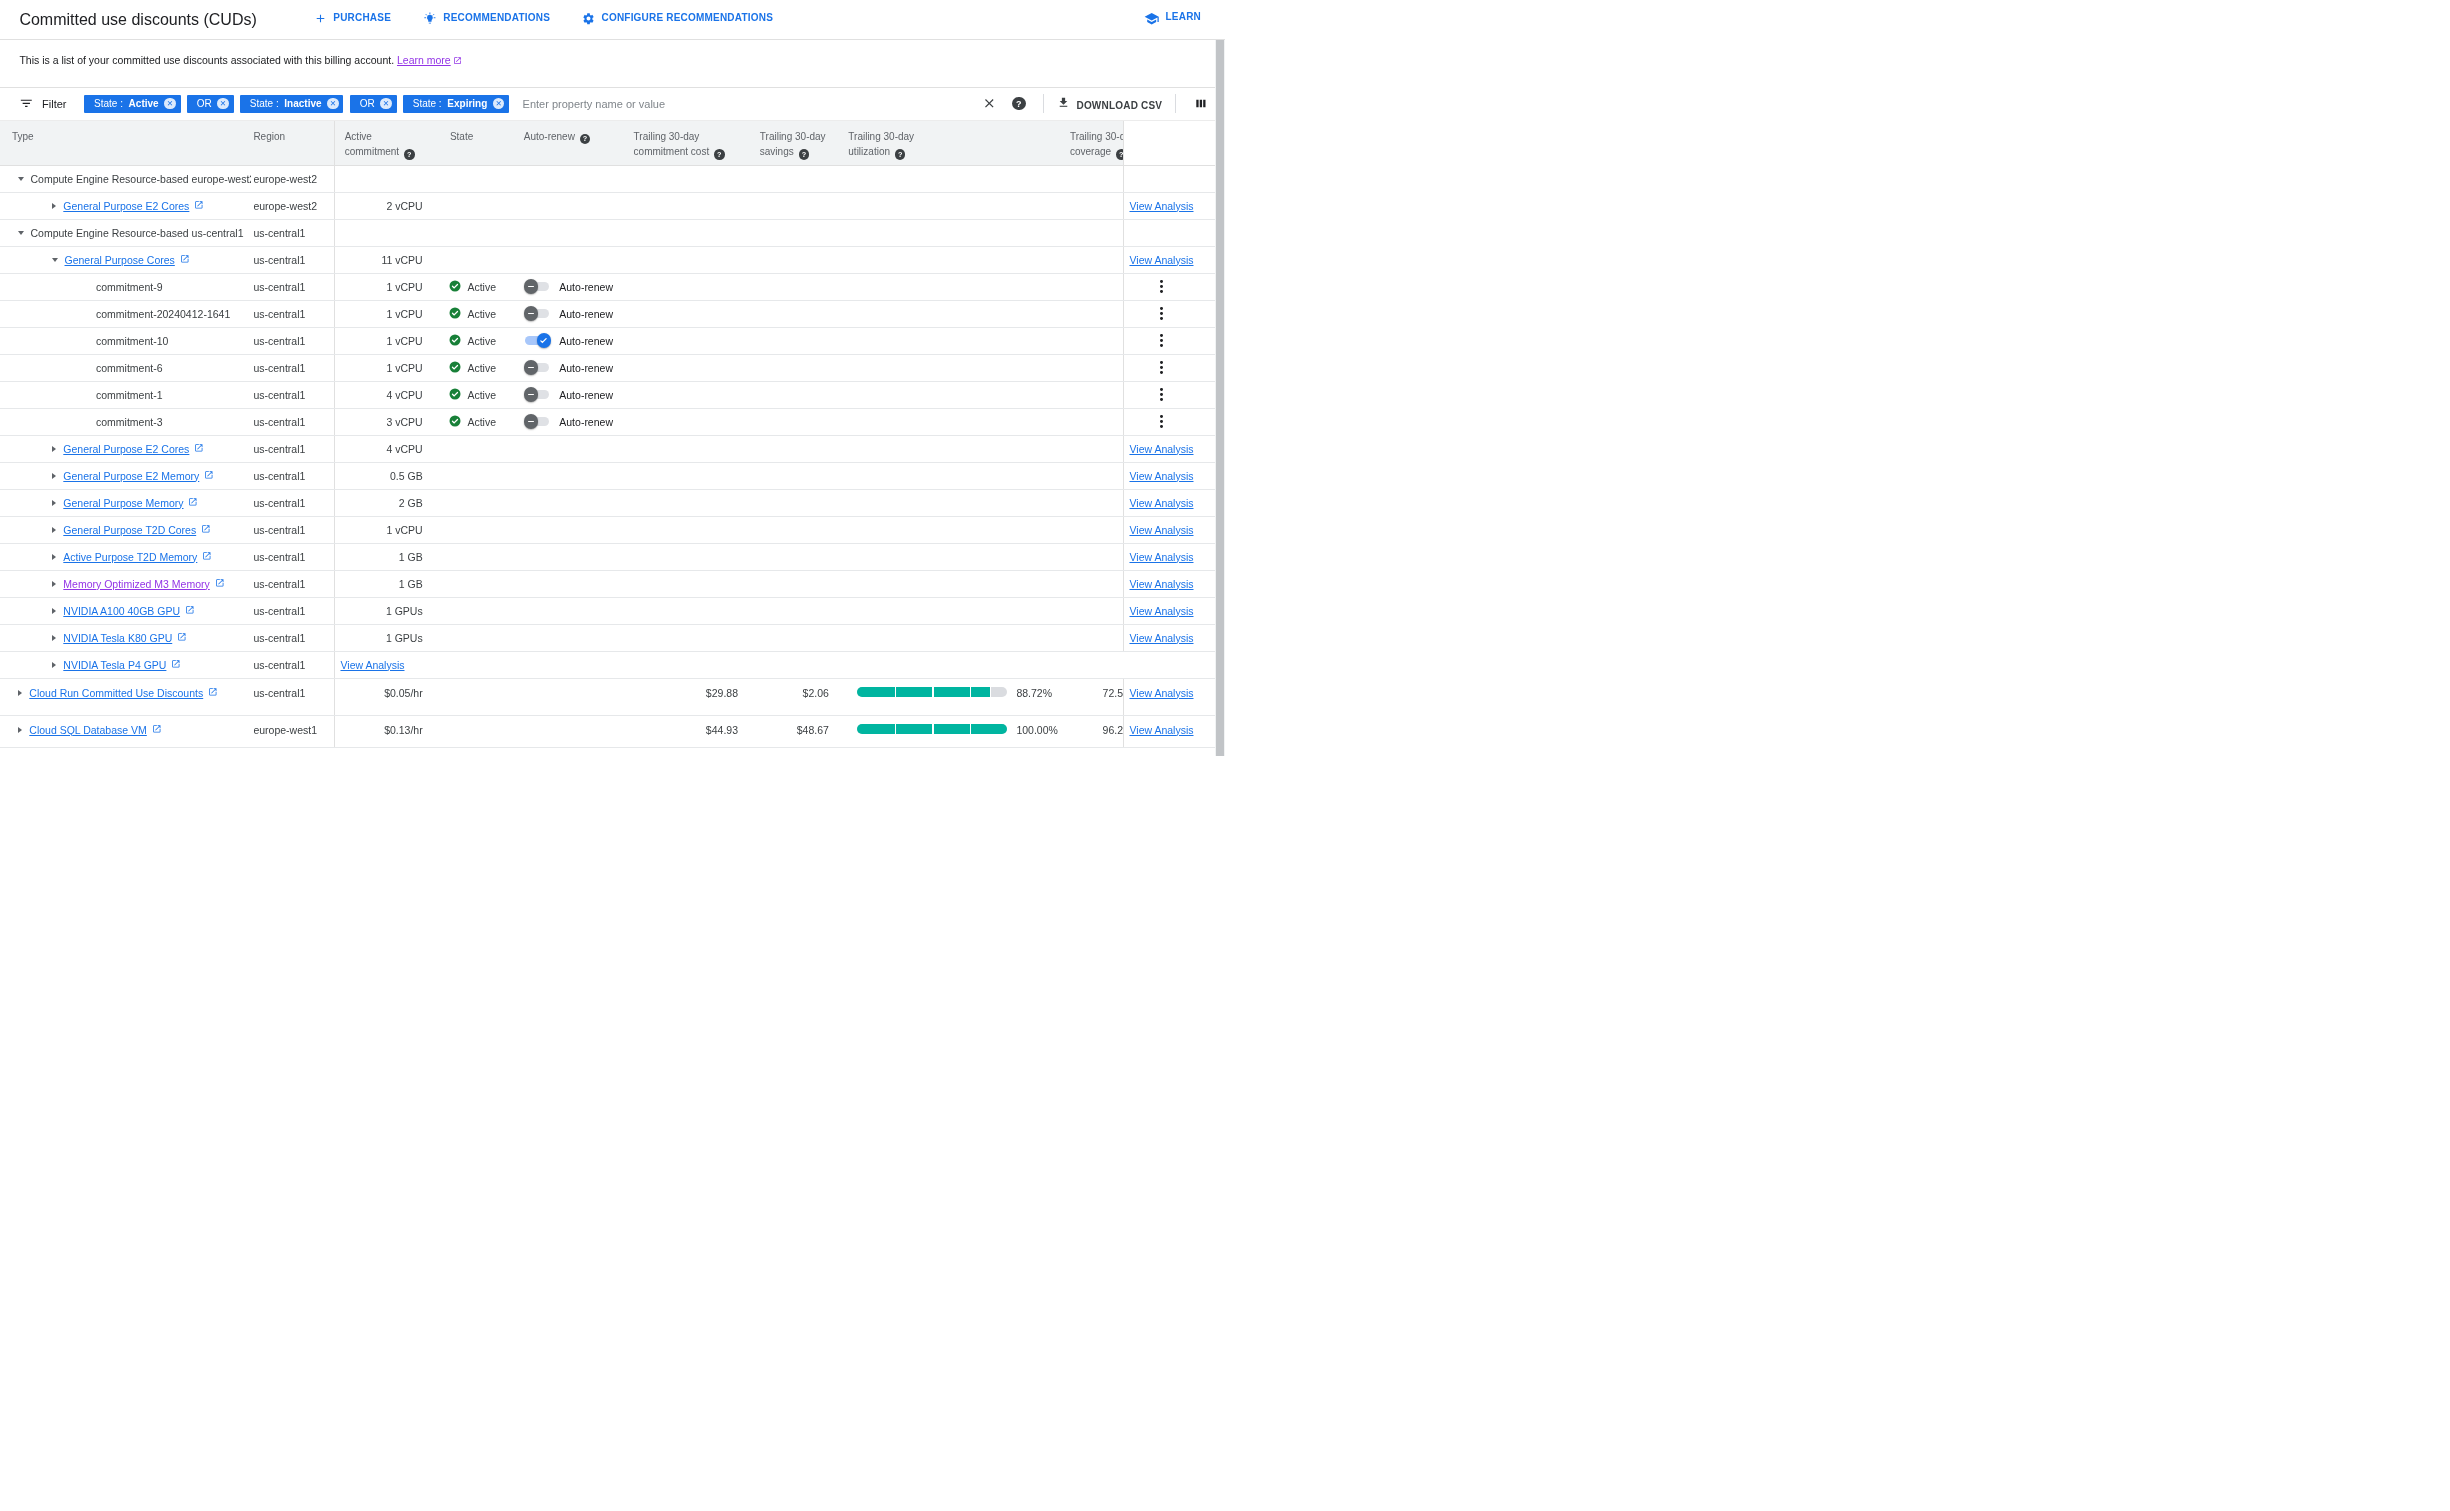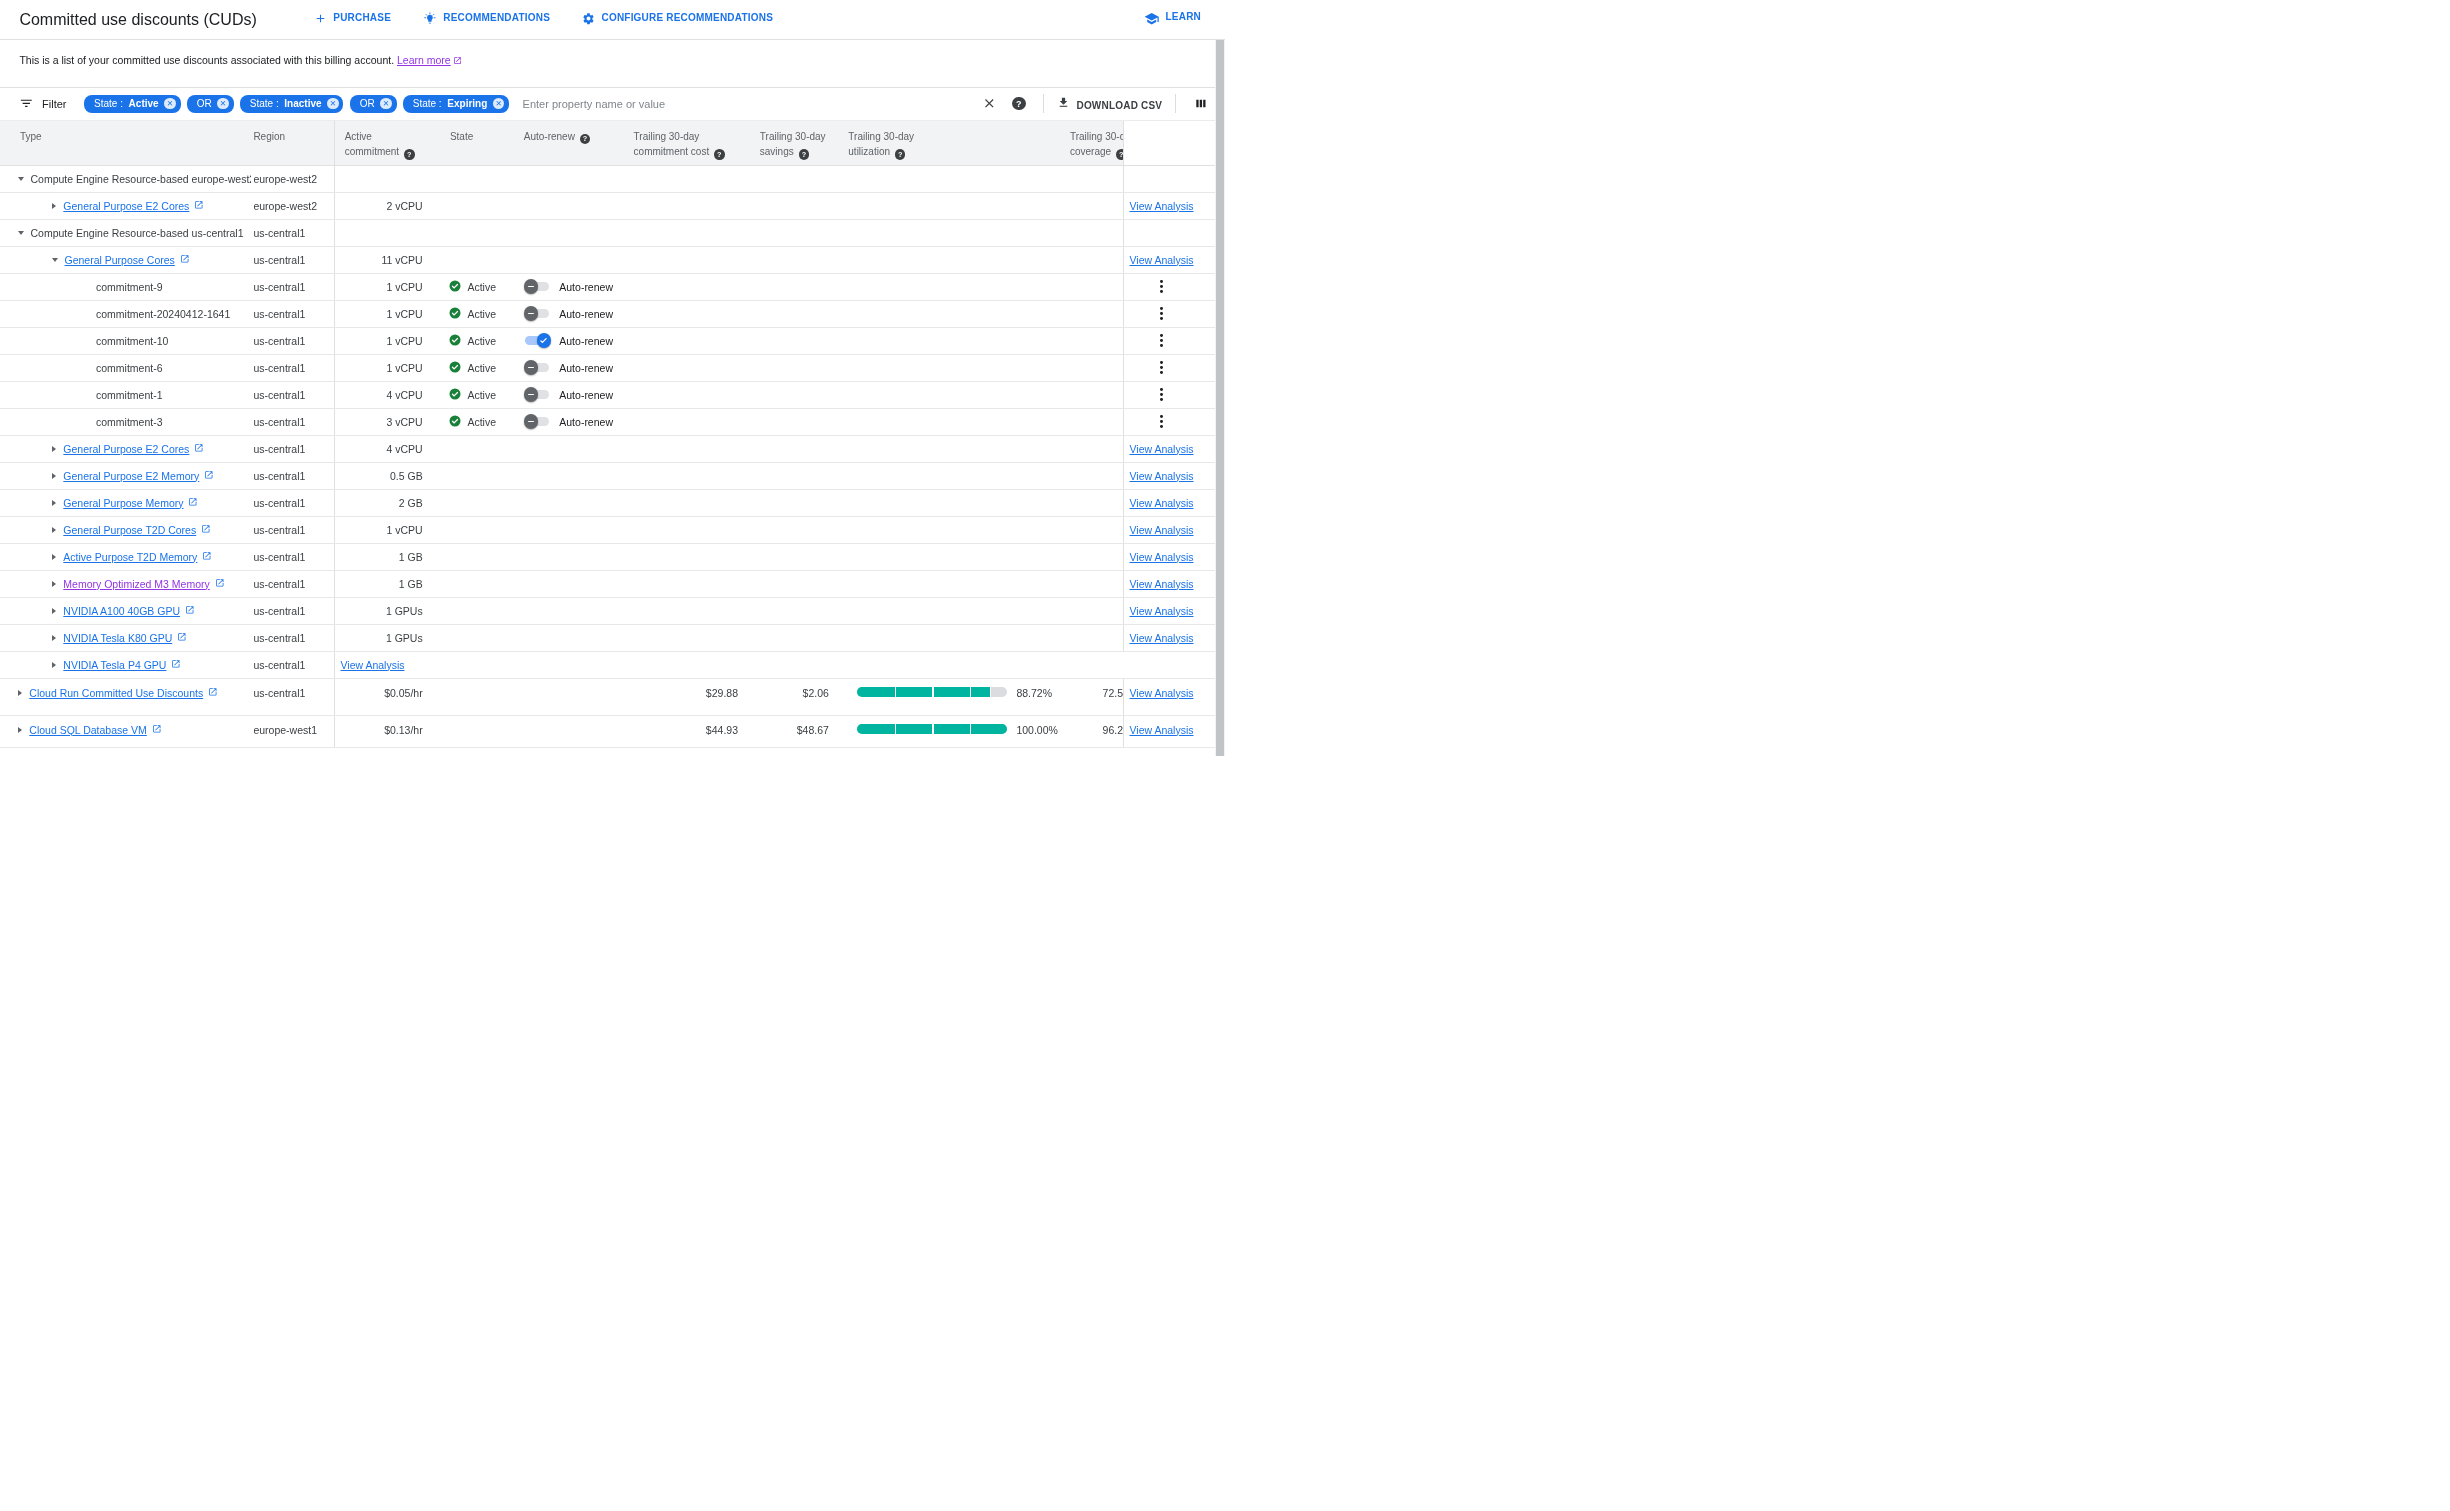--- a/index.html
+++ b/index.html
@@ -21,40 +21,40 @@
   .desc{margin:13.8px 19.4px 0;font-size:10.5px;color:#202124;}
   .desc a{color:#9334e6;text-decoration:underline;cursor:pointer;}
   .extlink{display:inline-block;vertical-align:-0.8px;margin-left:2.4px;}
   
   .card{margin-top:20px;border-top:0.8px solid #e0e0e0;}
   .filterbar{display:flex;align-items:center;height:33px;box-sizing:border-box;
     padding:0 13px 0 19.4px;gap:6.5px;border-bottom:0.8px solid #ececec;}
   .f-ic{display:flex;align-items:center;margin-right:1.6px;}
   .f-label{font-size:11px;color:#202124;margin-right:11.3px;}
   .chips{display:flex;align-items:center;gap:6.5px;}
-  .chip{height:18px;border-radius:8px;background:#1a73e8;color:#fff;display:flex;
+  .chip{height:18px;border-radius:1px;background:#1a73e8;color:#fff;display:flex;
     align-items:center;gap:5.7px;padding:0 4.9px 0 9.7px;font-size:10px;cursor:pointer;white-space:nowrap;}
   .chip .val{font-weight:700;}
   .chipx{width:11.3px;height:11.3px;border-radius:50%;background:rgba(255,255,255,.85);
     color:#1a73e8;display:flex;align-items:center;justify-content:center;
     font-size:7.7px;font-weight:700;line-height:1;cursor:pointer;}
   .f-input{flex:1;border:none;outline:none;font-size:11px;color:#202124;
     font-family:inherit;min-width:97px;margin-left:4.9px;background:transparent;}
   .f-input::placeholder{color:#80868b;}
   .icbtn{display:flex;align-items:center;justify-content:center;width:23px;height:23px;cursor:pointer;}
   .helpcirc{width:13.8px;height:13.8px;border-radius:50%;background:#3c4043;color:#fff;
     display:flex;align-items:center;justify-content:center;font-size:9px;font-weight:700;}
   .vsep{width:0.8px;height:19.4px;background:#dadce0;margin:0 6.5px;}
   .dlbtn{display:flex;align-items:flex-end;gap:6.5px;color:#3c4043;font-weight:600;
     font-size:10px;letter-spacing:0.2px;cursor:pointer;white-space:nowrap;}
   
   .thead{display:flex;align-items:stretch;height:45px;background:#f1f3f4;
     border-bottom:0.8px solid #e0e0e0;box-sizing:border-box;color:#5f6368;font-size:10px;}
   .hc{box-sizing:border-box;padding-top:8px;line-height:15.4px;white-space:nowrap;}
-  .h-type{width:251px;padding-left:20px;}
+  .h-type{width:251px;padding-left:12px;}
   .h-region{width:83px;padding-left:2.4px;}
   .h-mid{width:789px;display:flex;border-left:0.8px solid #e0e0e0;overflow:hidden;box-sizing:border-box;}
   .h-commit{width:91px;padding-left:9.7px;}
   .h-state{width:94px;padding-left:24px;}
   .h-auto{width:114px;padding-left:4px;}
   .h-cost{width:111px;}
   .h-sav{width:91px;padding-left:15.4px;}
   .h-util{width:235px;padding-left:13px;}
   .h-cov{width:53px;overflow:visible;}
   .h-action{width:92px;border-left:0.8px solid #e0e0e0;background:#fff;box-sizing:border-box;}

